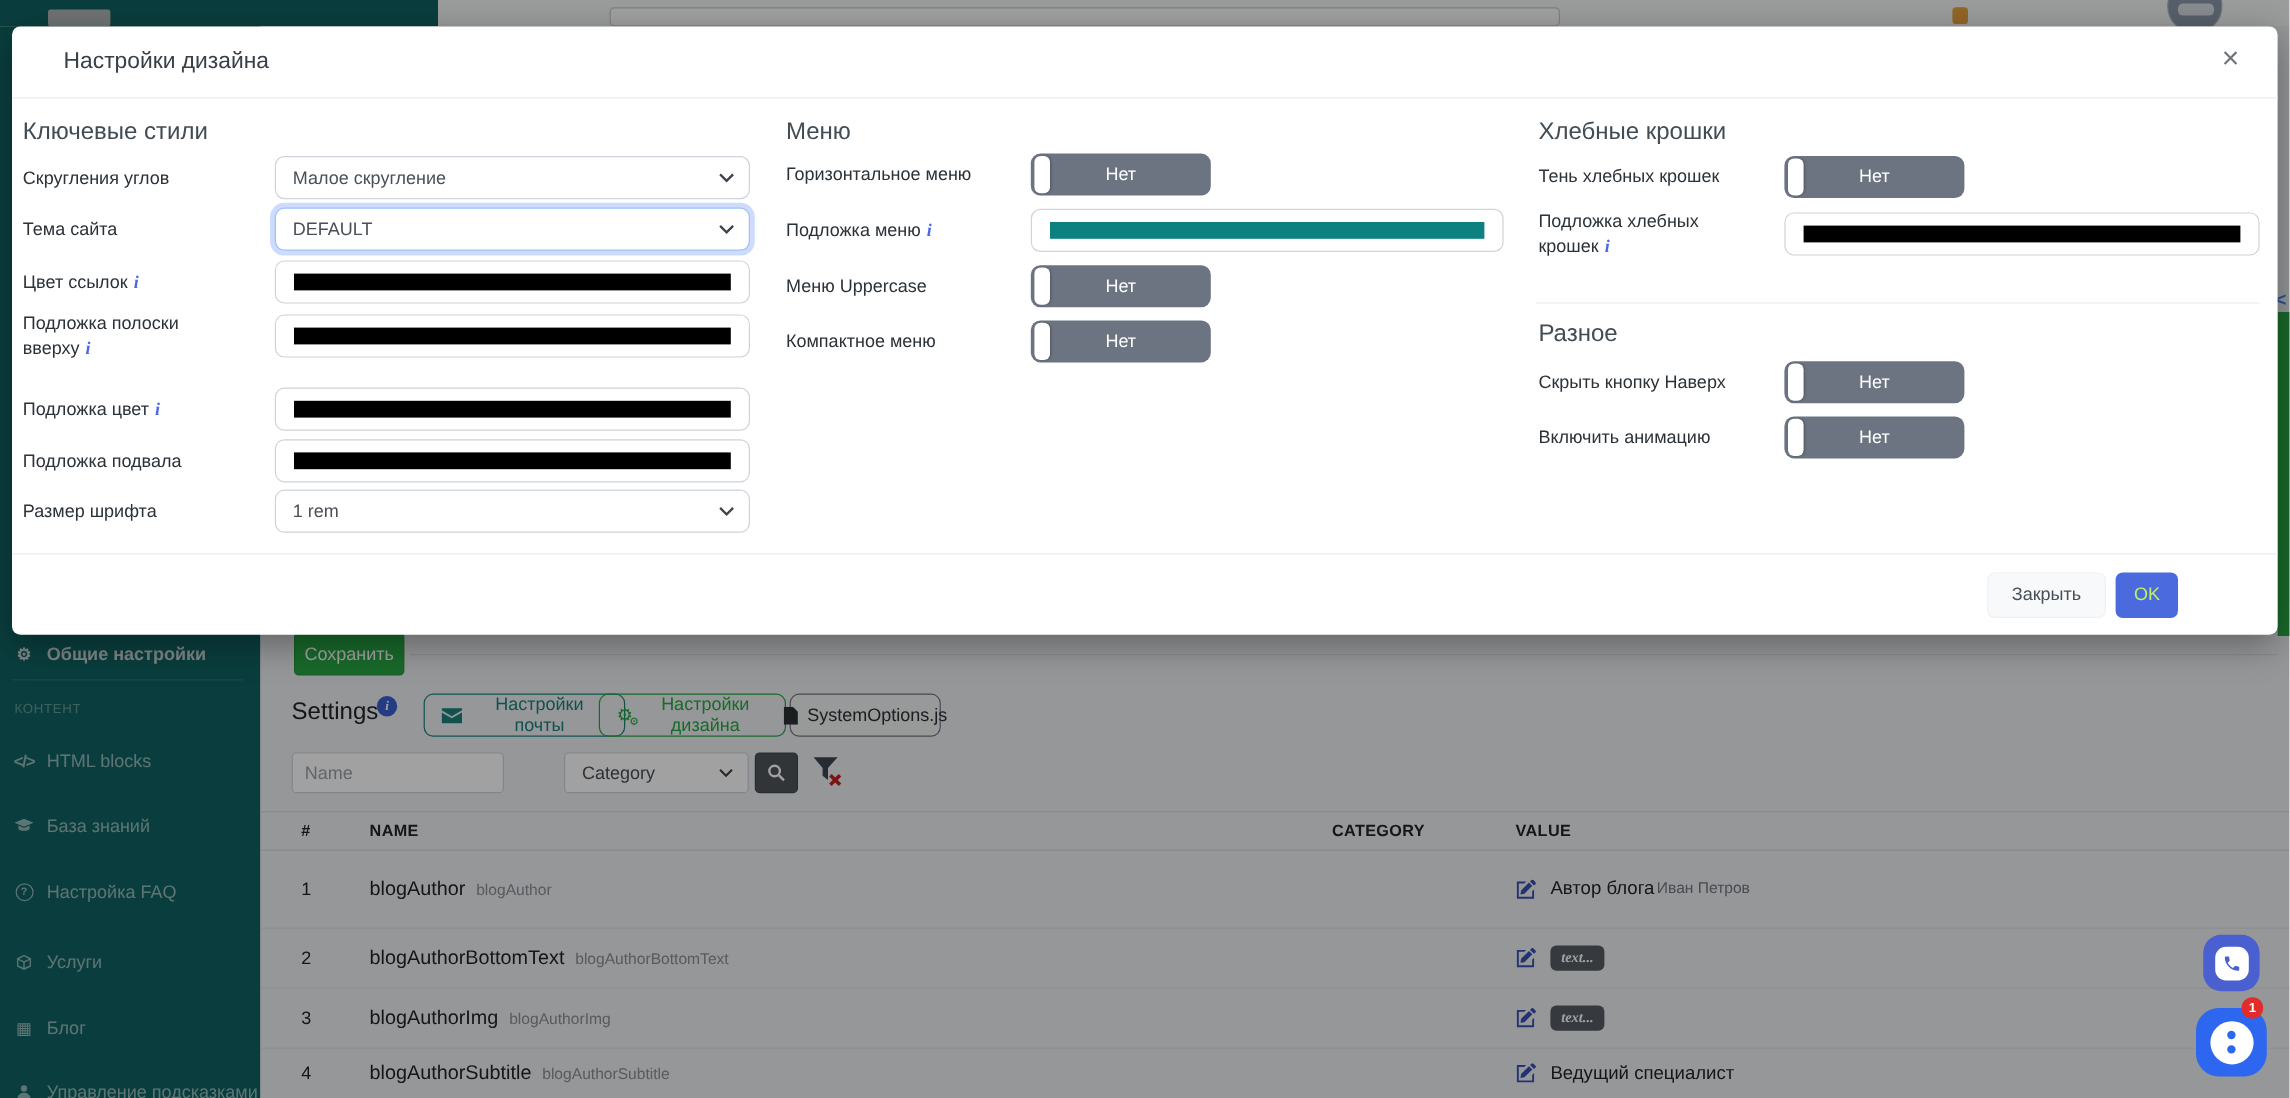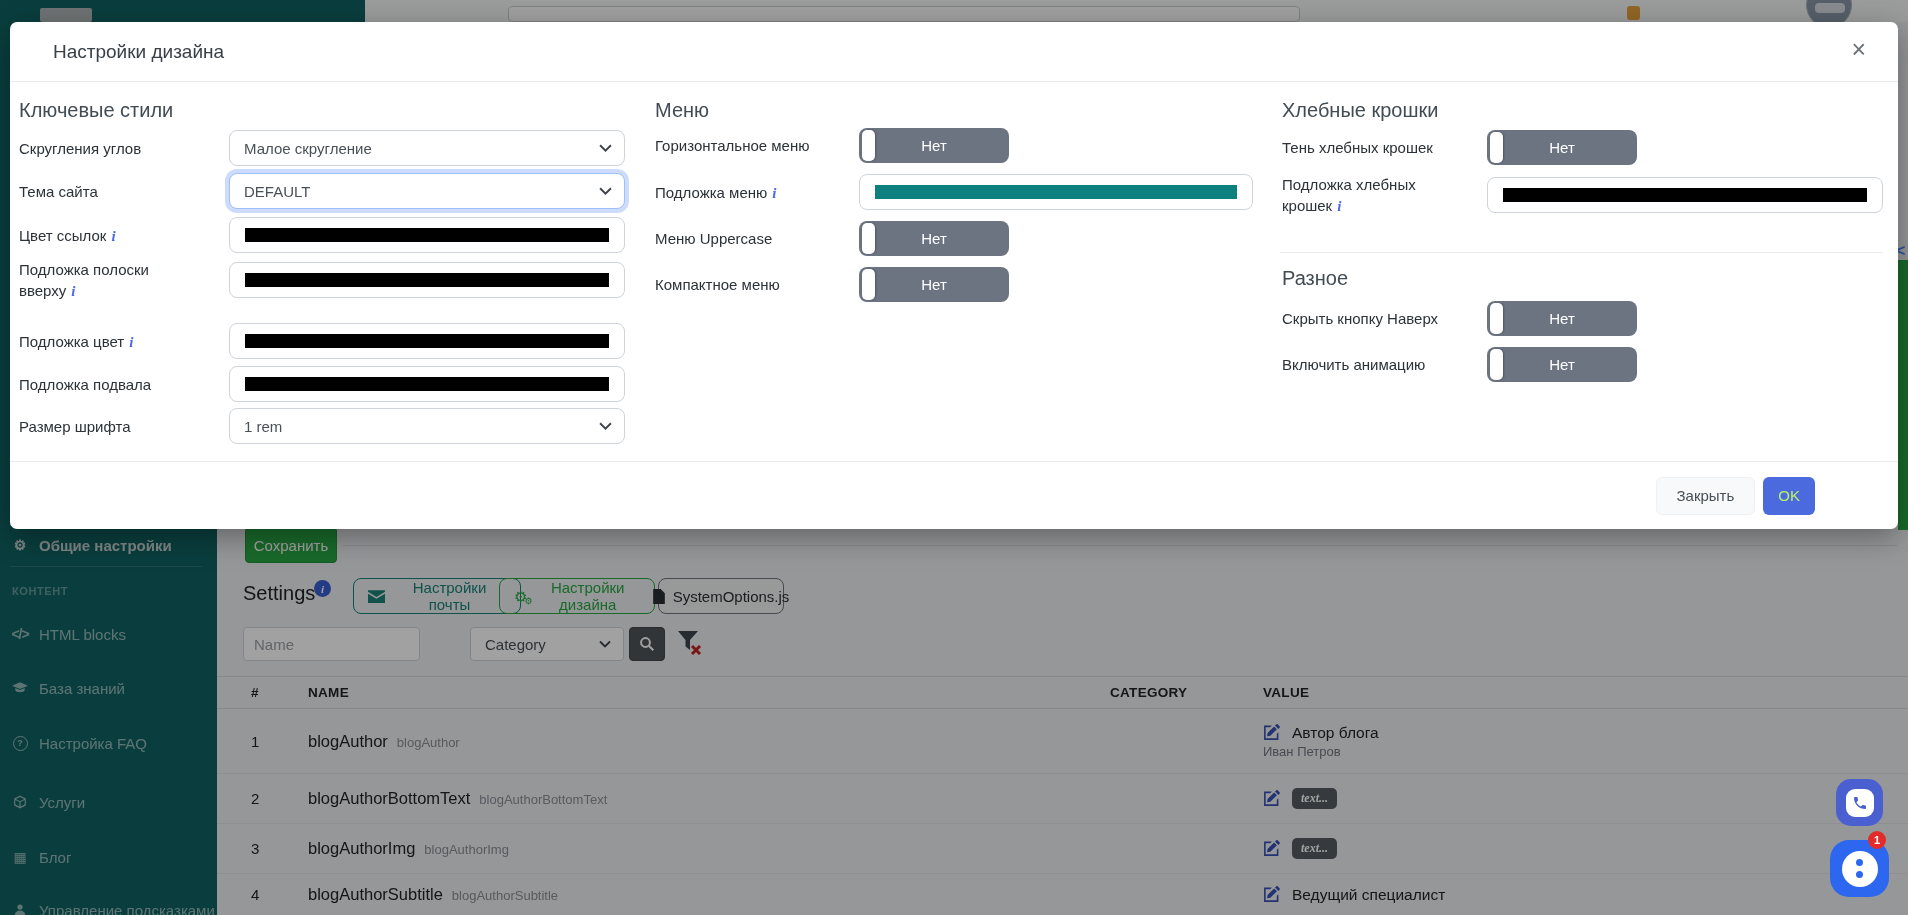--- a/index.html
+++ b/index.html
@@ -18,21 +18,21 @@
   .topbar-bell{position:absolute;left:1627px;top:6px;width:13px;height:14px;background:#e8a33d;border-radius:3px}
   .topbar-avatar{position:absolute;left:1806px;top:-18px;width:46px;height:46px;border-radius:50%;background:#8b99a8;border:1px solid #aab4be}
   .topbar-avatar::after{content:"";position:absolute;left:8px;top:20px;width:30px;height:10px;background:#d8dde2;border-radius:4px}
 
   .sidebar{position:absolute;left:0;top:22px;width:217px;bottom:0;background:#106262}
   .sb-item{position:absolute;left:0;width:100%;height:24px;display:flex;align-items:center;gap:10px;
            padding-left:11px;color:rgba(255,255,255,0.55);font-size:15px;cursor:pointer;white-space:nowrap}
   .sb-item .sb-ic{width:18px;display:inline-flex;justify-content:center;align-items:center;font-size:14px;flex:0 0 18px}
   .sb-item.active{color:#c9d4d4;font-weight:bold}
   .sb-divider{position:absolute;left:10px;top:544px;width:192px;border-top:1px solid rgba(255,255,255,0.13)}
-  .sb-section{position:absolute;left:12px;top:563px;font-size:11px;font-weight:bold;letter-spacing:.6px;color:rgba(255,255,255,0.35)}
+  .sb-section{position:absolute;left:12px;top:563px;font-size:11px;font-weight:normal;letter-spacing:.6px;color:rgba(255,255,255,0.35)}
   .q-circle{width:15px;height:15px;border:1.5px solid rgba(255,255,255,0.55);border-radius:50%;
             display:inline-flex;align-items:center;justify-content:center;font-size:9px;font-weight:bold}
   .code-ic{font-size:11px;font-weight:bold;letter-spacing:-1px}
 
   .content{position:absolute;left:217px;top:22px;right:0;bottom:0;background:#eef0f2}
   .save-btn{position:absolute;left:28px;top:505px;width:92px;height:36px;background:#28a745;border:1px solid #23963e;
             border-radius:4px;color:#fff;font-size:15px}
   .hairline{position:absolute;left:125px;right:10px;top:523px;border-top:1px solid rgba(0,0,0,0.08)}
   .page-title{position:absolute;left:26px;top:560px;font-size:20px;color:#212529}
   .info-badge{position:absolute;left:97px;top:558px;width:17px;height:17px;border-radius:50%;background:#3a5fd0;
@@ -57,21 +57,21 @@
   .table{position:absolute;left:0;right:0;top:654px;bottom:0}
   .t-grid{display:grid;grid-template-columns:57px 802px 153px auto;padding-left:34px;align-items:center}
   .t-head{height:33px;border-top:1px solid #d4d7da;border-bottom:1px solid #d4d7da;
           font-size:13.5px;font-weight:bold;color:#212529;letter-spacing:.3px}
   .t-row{border-bottom:1px solid #dfe2e5}
   .r1{height:65px}.r2{height:50px}.r3{height:50px}.r4{height:41px;border-bottom:none}
   .cell-num{font-size:15px;color:#212529}
   .cell-name{display:flex;align-items:baseline;gap:9px}
   .nm{font-size:16.5px;color:#212529}
   .cd{font-size:13px;color:#899097}
-  .cell-val{display:flex;flex-direction:column;gap:2px}
+  .cell-val{display:flex;gap:2px}
   .val-line{display:flex;align-items:center;gap:12px}
   .val-txt{font-size:15.5px;color:#212529}
   .val-sub{font-size:13px;color:#717880}
   .edit-ic{color:#3750b5;display:inline-flex;cursor:pointer}
   .badge-pill{background:#565c63;color:#fff;border-radius:5px;padding:3px 9px;
               font:bold italic 12px "Liberation Serif",serif;cursor:pointer}
 
   .edge-chev{position:absolute;left:1679px;top:220px;color:#3b82f6;font-size:16px;font-weight:bold}
   .edge-green{position:absolute;left:1681px;top:238px;width:10px;height:270px;background:#28a745}
 

